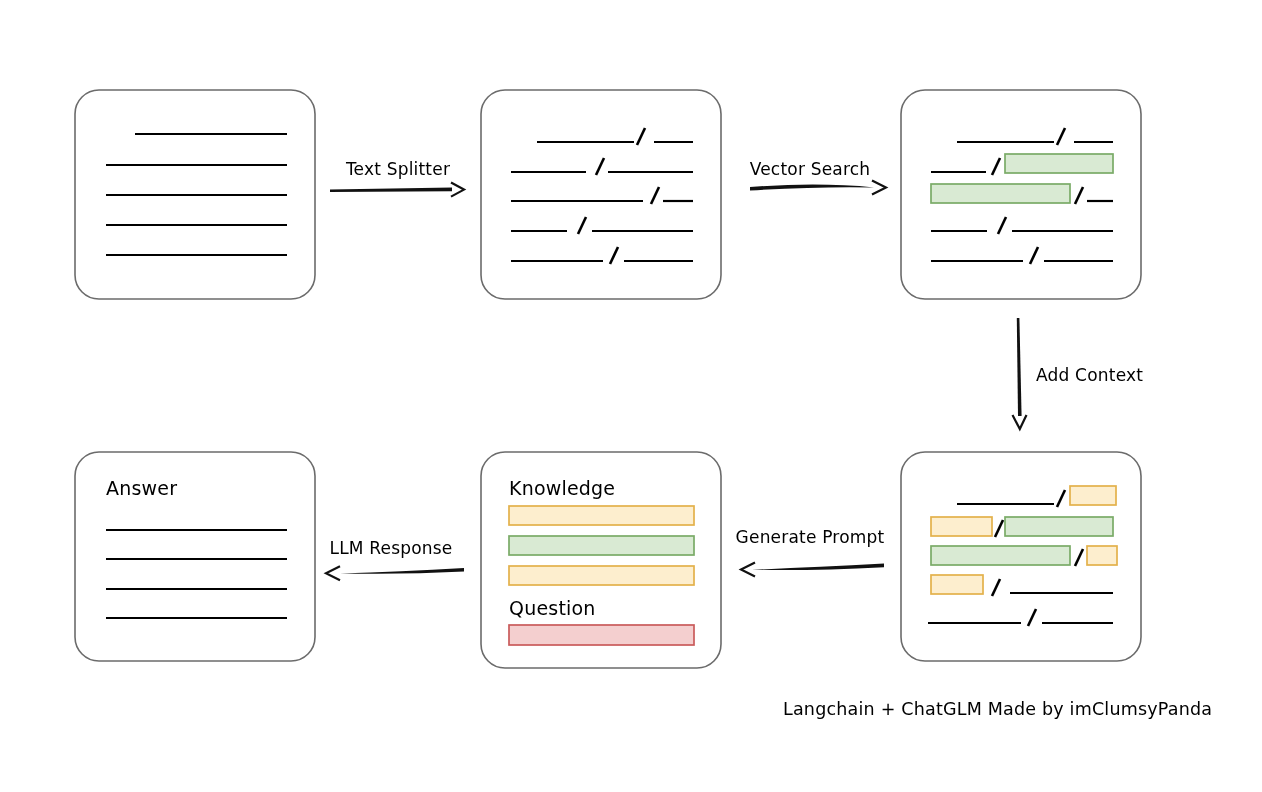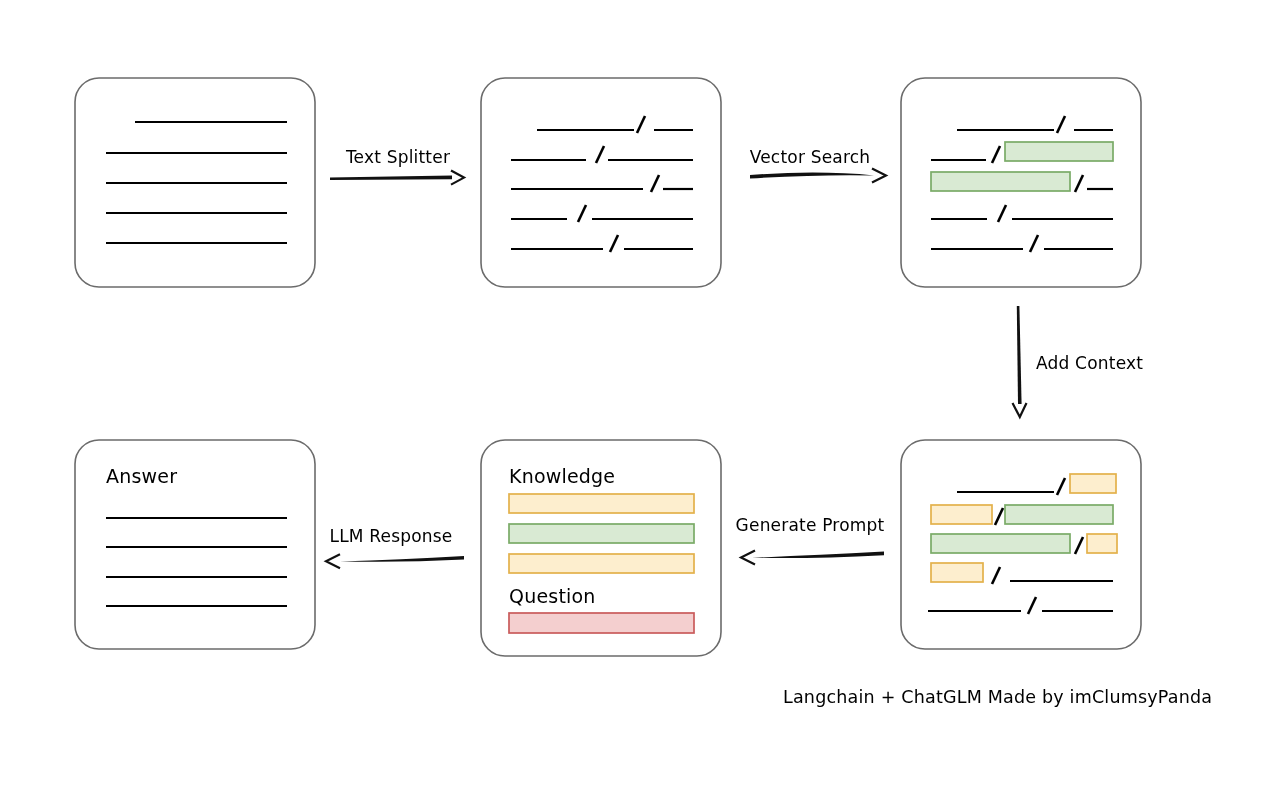--- a/index.html
+++ b/index.html
@@ -11,20 +11,21 @@
   body {
     width: 1262px;
     height: 792px;
     font-family: "DejaVu Sans", sans-serif;
     overflow: hidden;
   }
   #diagram-root {
     position: relative;
     width: 1262px;
     height: 648px;
+    margin-top: 12px;
   }
   svg#diagram {
     display: block;
     width: 1262px;
     height: 792px;
   }
   .box-outline {
     fill: #ffffff;
     stroke: #6b6b6b;
     stroke-width: 1.6;

